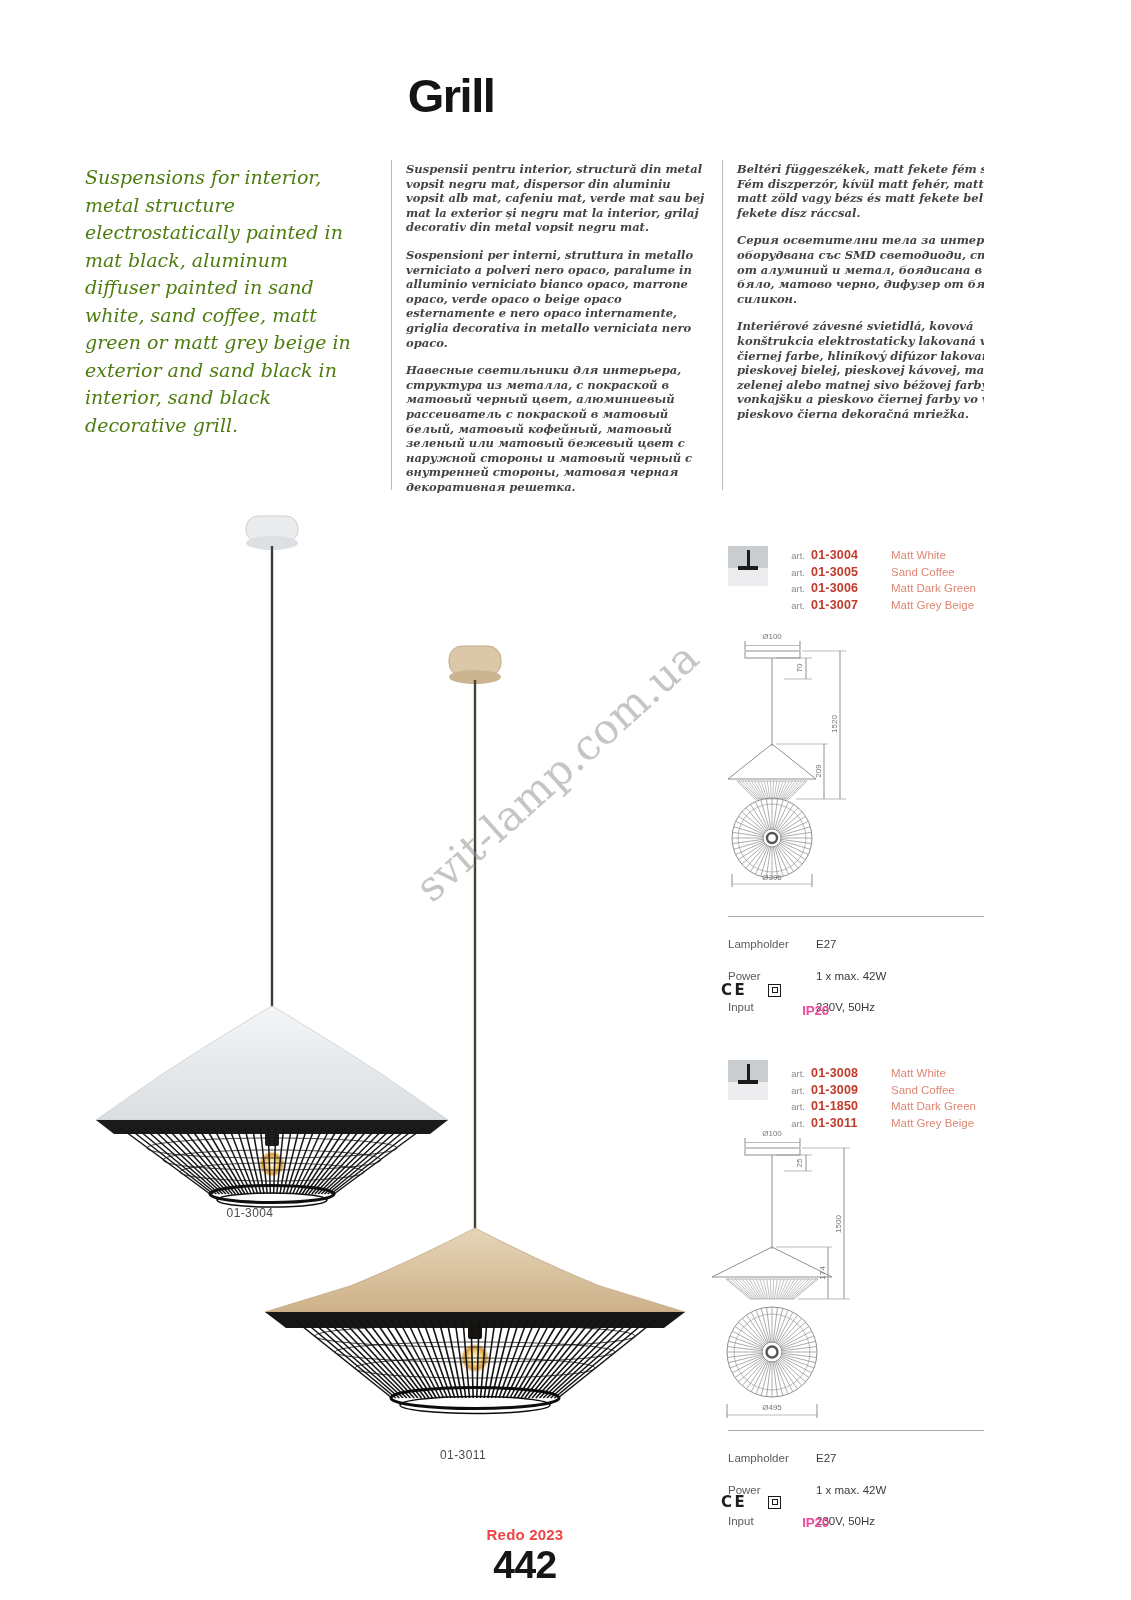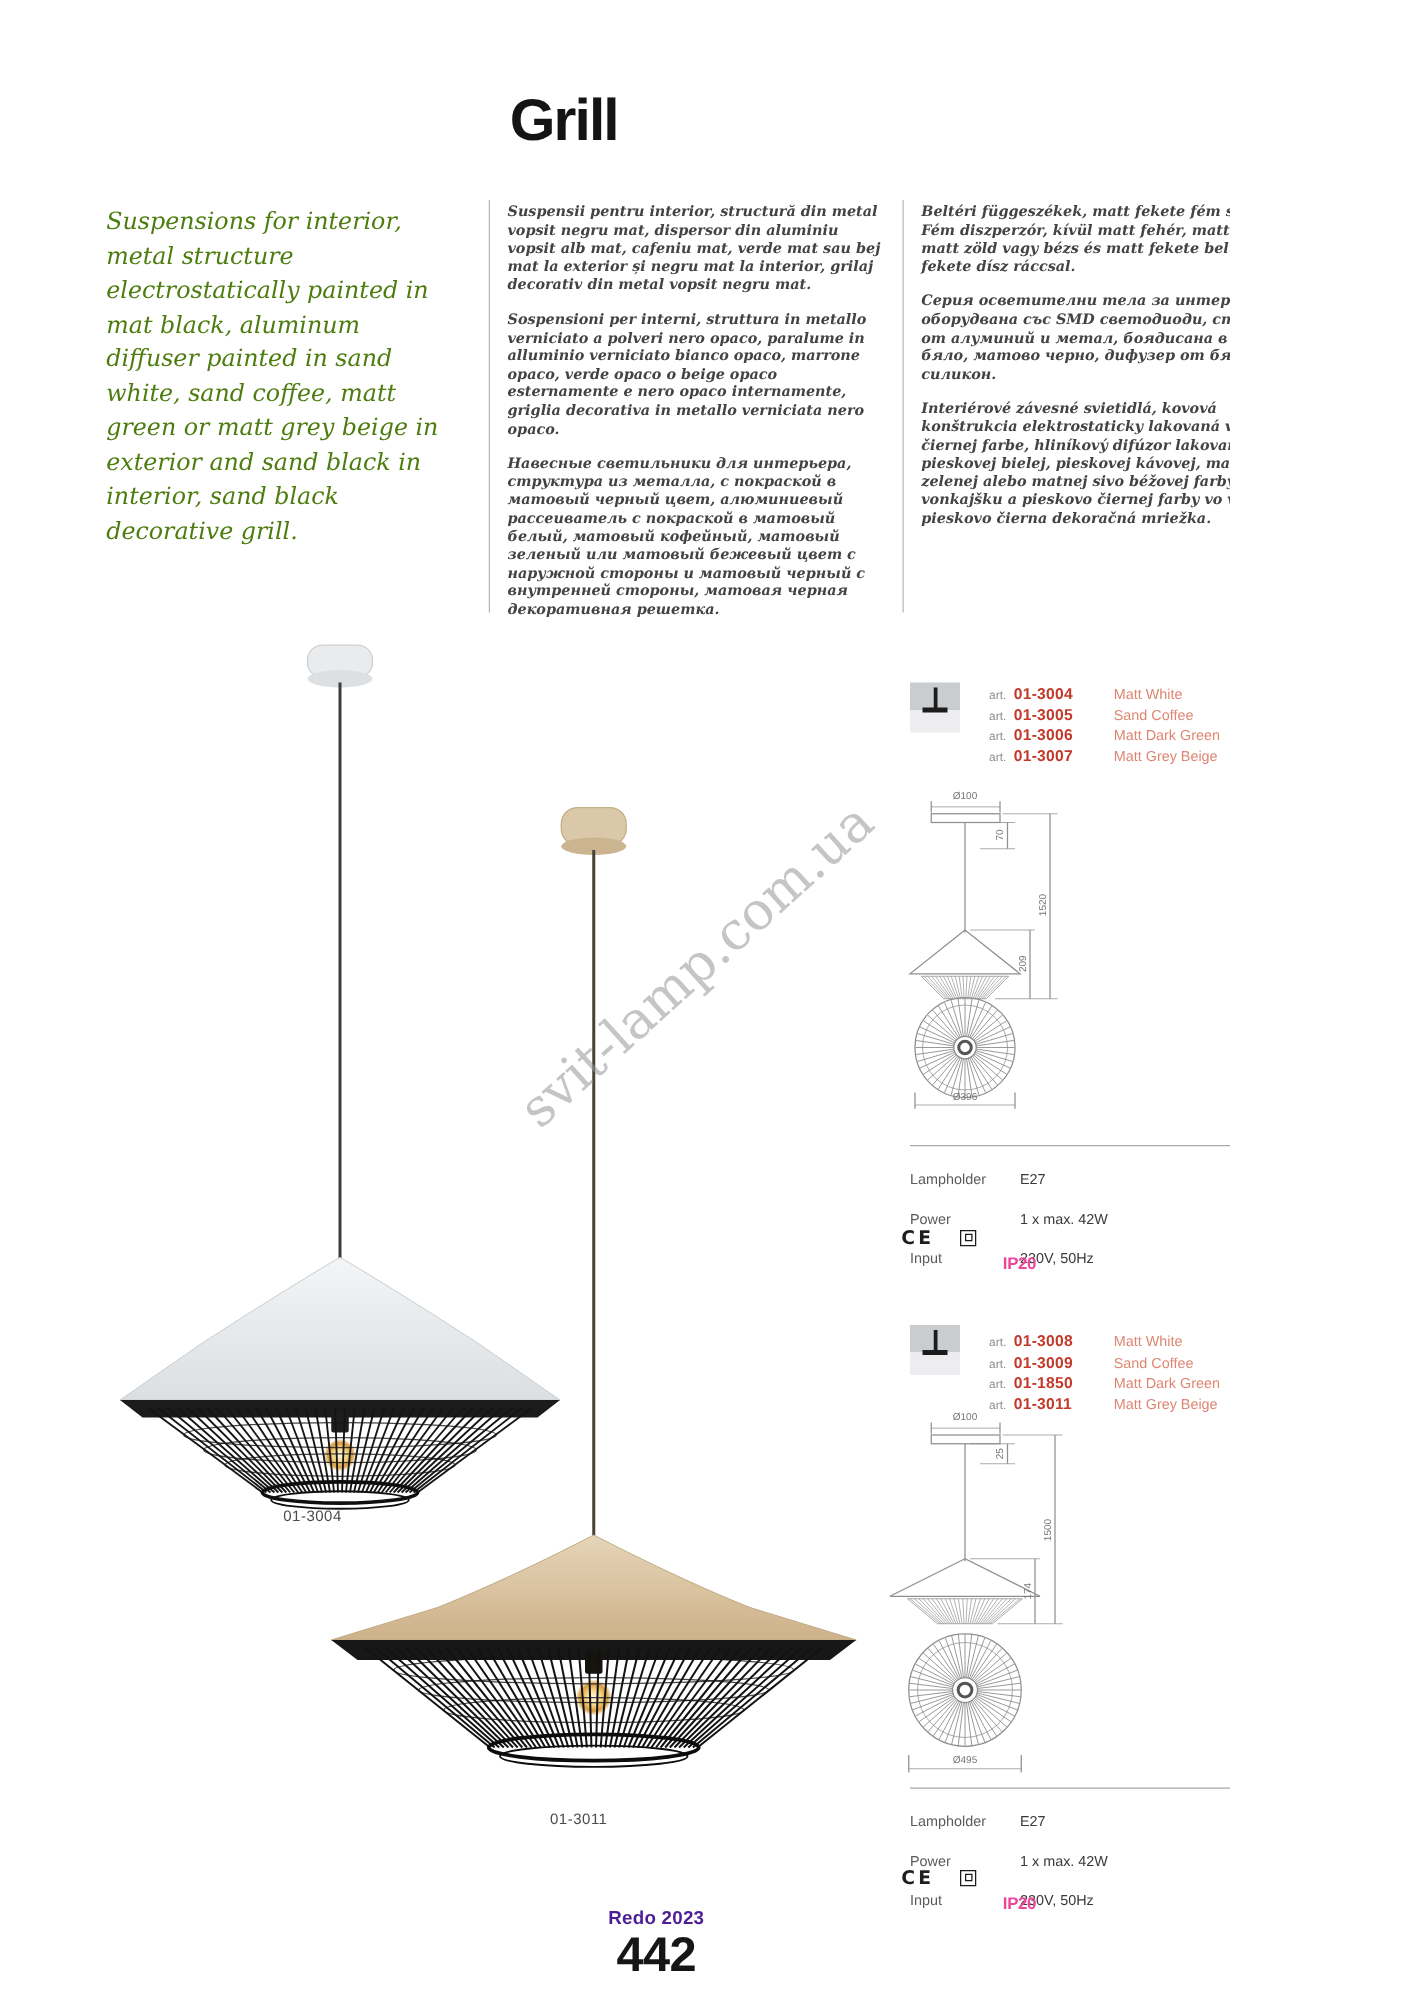--- a/index.html
+++ b/index.html
@@ -55,21 +55,21 @@
   .spec-value{color:#3a3a3a;}
   .certs{position:absolute;left:721px;display:flex;align-items:center;gap:18px;height:16px;}
   .certs1{top:982px;}
   .certs2{top:1494px;}
   .ce{font-size:15px;font-weight:bold;color:#1f1f1f;letter-spacing:2.5px;font-family:"DejaVu Sans",sans-serif;}
   .class2{width:11px;height:11px;border:1.6px solid #1a1a1a;display:flex;align-items:center;justify-content:center;margin:0 3px;}
   .class2 i{display:block;width:4px;height:4px;border:1.2px solid #1a1a1a;}
   .ip{font-size:13.5px;font-weight:bold;color:#ec4899;letter-spacing:-.3px;margin-top:40px;}
 
   .footer{position:absolute;left:525px;top:1526px;transform:translateX(-50%);text-align:center;}
-  .footer-brand{color:#4c1d95;font-weight:bold;font-size:15px;letter-spacing:.2px;}
+  .footer-brand{color:#ef4444;font-weight:bold;font-size:15px;letter-spacing:.2px;}
   .footer-page{margin-top:0px;font-size:39px;font-weight:bold;color:#161616;letter-spacing:-.5px;}
 </style>
 </head>
 <body>
 
 <div class="page">
 
   <div class="title">Grill</div>
 
   <div class="col col-en">Suspensions for interior, metal structure electrostatically painted in mat black, aluminum diffuser painted in sand white, sand coffee, matt green or matt grey beige in exterior and sand black in interior, sand black decorative grill.</div>

